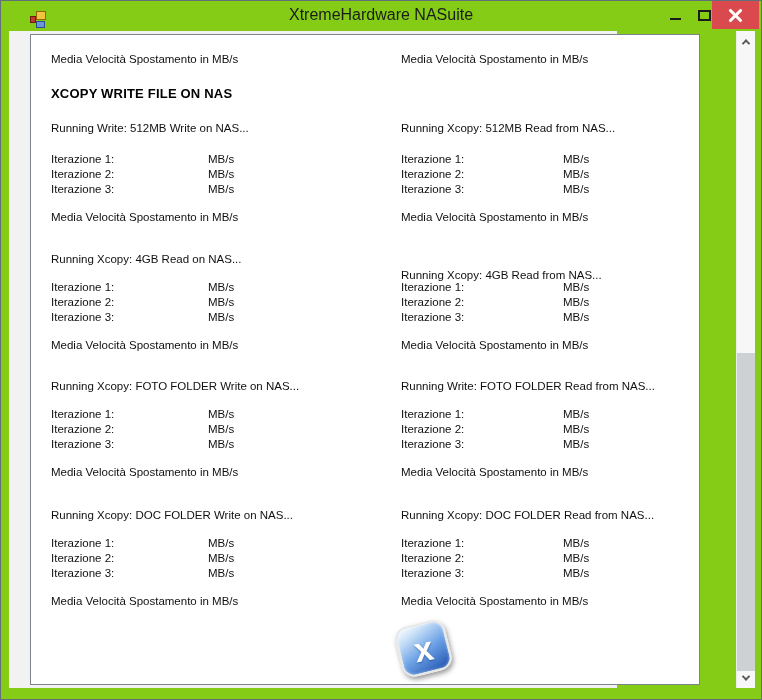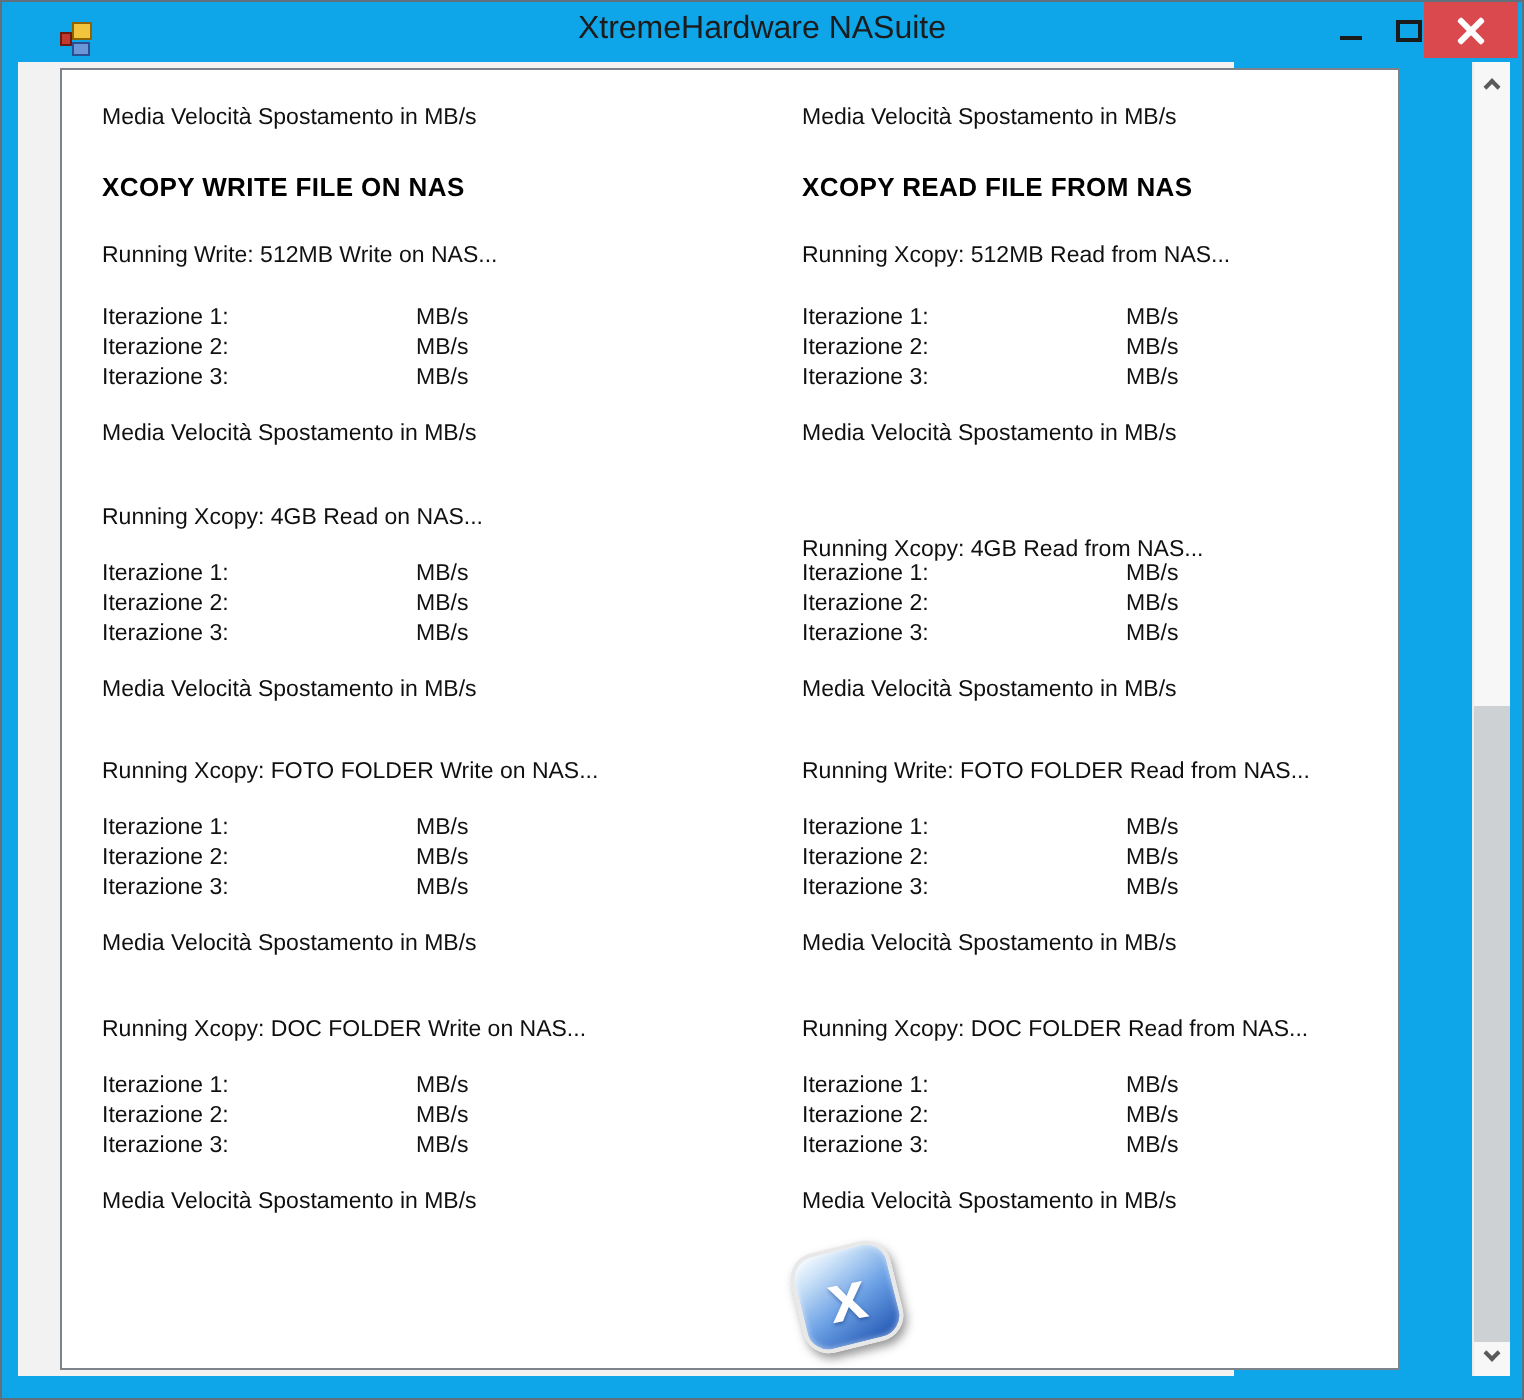--- a/index.html
+++ b/index.html
@@ -1,17 +1,17 @@
 <!DOCTYPE html>
 <html><head>
 <meta charset="utf-8">
 <style>
   * { margin:0; padding:0; box-sizing:border-box; }
   html,body { width:762px; height:700px; font-family:"Liberation Sans", sans-serif; }
-  .window { position:relative; width:762px; height:700px; background:#0ea5e9; border:1px solid #61707b; overflow:hidden; }
+  .window { position:relative; width:762px; height:700px; background:#84cc16; border:1px solid #61707b; overflow:hidden; }
 
   
   .titlebar { position:absolute; left:0; top:0; width:100%; height:30px; }
   .app-icon { position:absolute; left:29px; top:10px; width:17px; height:17px; }
   .ico-yellow { position:absolute; left:6px; top:0; width:10px; height:9px; background:#f2c33c; border:1px solid #8f6400; }
   .ico-red    { position:absolute; left:0; top:5px; width:6px; height:7px; background:#c2392f; border:1px solid #6f1a10; }
   .ico-blue   { position:absolute; left:6px; top:10px; width:9px; height:7px; background:#6b97d8; border:1px solid #2c4f92; }
   .title { position:absolute; left:0; top:5px; width:100%; text-align:center; font-size:16px; color:#1c1c1c; }
   .tb-btn { position:absolute; top:0; height:28px; display:flex; align-items:center; justify-content:center; cursor:default; }
   .btn-min { left:660px; width:28px; }
@@ -109,21 +109,20 @@
 
         <div class="row" style="top:473px">Running Xcopy: DOC FOLDER Write on NAS...</div>
         <div class="row" style="top:501px"><span>Iterazione 1:</span><span class="unit">MB/s</span></div>
         <div class="row" style="top:516px"><span>Iterazione 2:</span><span class="unit">MB/s</span></div>
         <div class="row" style="top:531px"><span>Iterazione 3:</span><span class="unit">MB/s</span></div>
         <div class="row" style="top:559px">Media Velocità Spostamento in MB/s</div>
       </div>
 
       <div class="col col-right">
         <div class="row" style="top:17px">Media Velocità Spostamento in MB/s</div>
-        <div class="row header" style="top:52px">XCOPY READ FILE FROM NAS</div>
 
         <div class="row" style="top:86px">Running Xcopy: 512MB Read from NAS...</div>
         <div class="row" style="top:117px"><span>Iterazione 1:</span><span class="unit">MB/s</span></div>
         <div class="row" style="top:132px"><span>Iterazione 2:</span><span class="unit">MB/s</span></div>
         <div class="row" style="top:147px"><span>Iterazione 3:</span><span class="unit">MB/s</span></div>
         <div class="row" style="top:175px">Media Velocità Spostamento in MB/s</div>
 
         <div class="row" style="top:233px">Running Xcopy: 4GB Read from NAS...</div>
         <div class="row" style="top:245px"><span>Iterazione 1:</span><span class="unit">MB/s</span></div>
         <div class="row" style="top:260px"><span>Iterazione 2:</span><span class="unit">MB/s</span></div>

